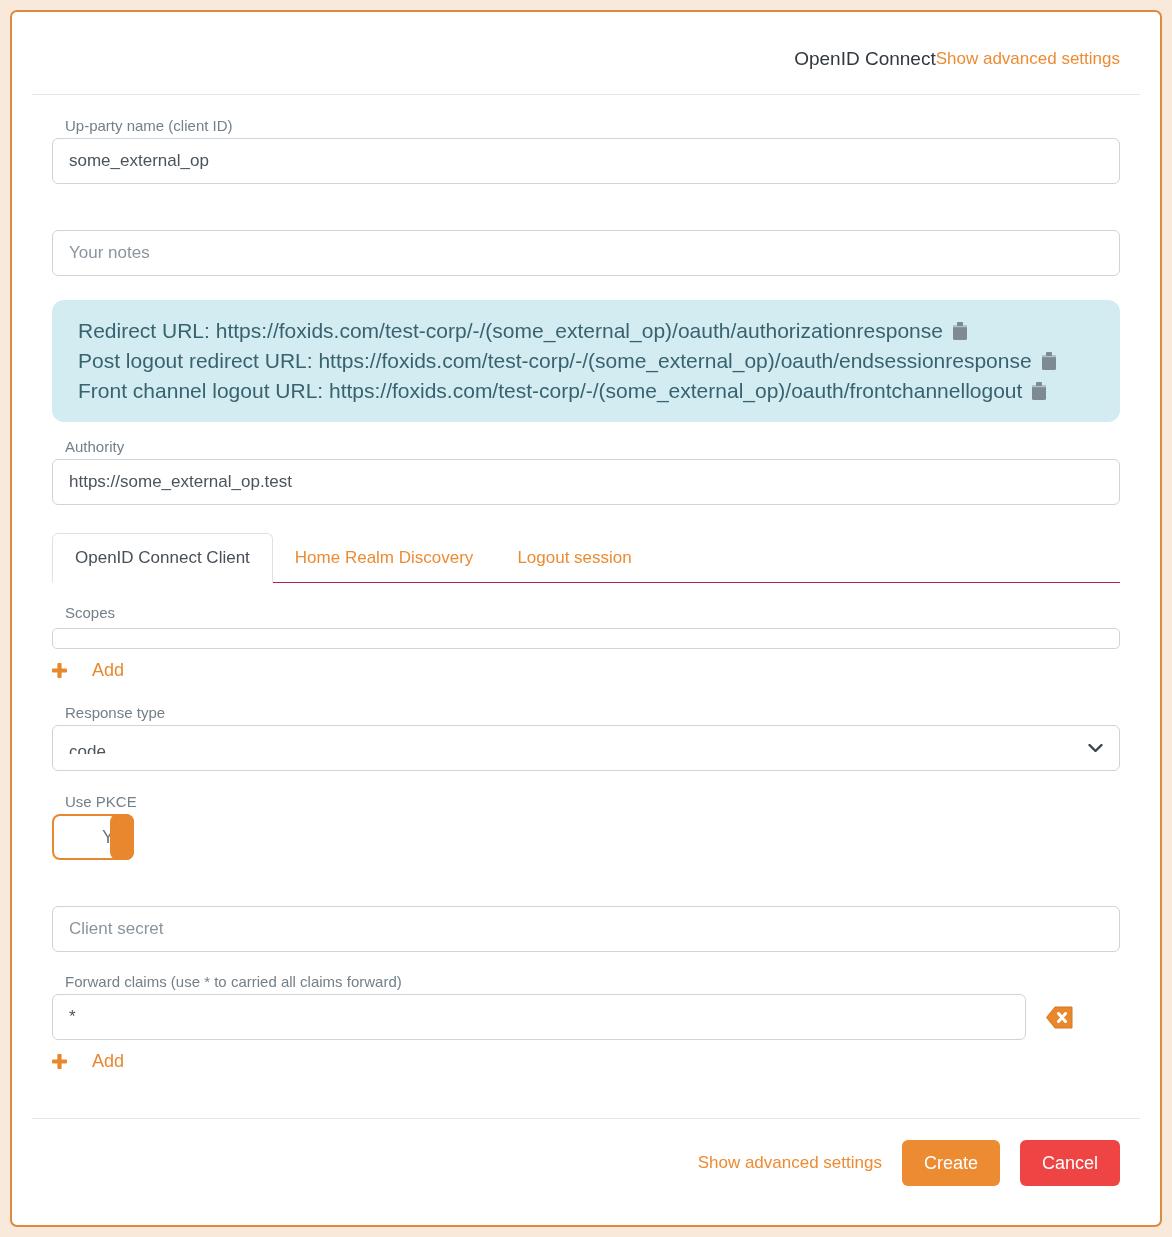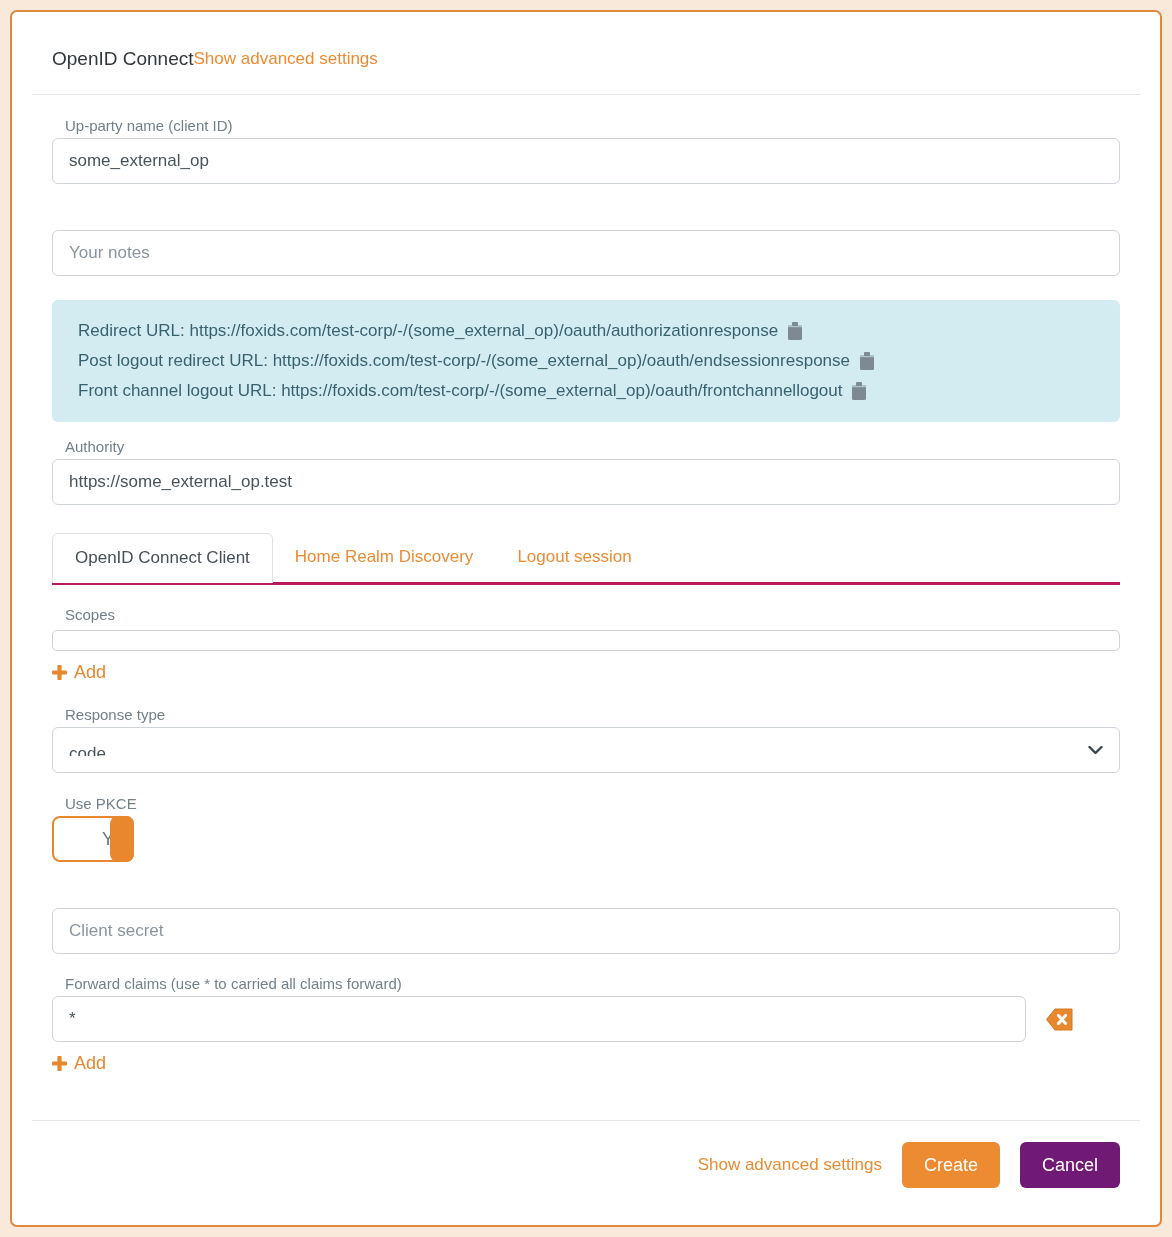--- a/index.html
+++ b/index.html
@@ -14,21 +14,21 @@
     inset: 10px;
     background: #ffffff;
     border: 2px solid #dd8a3f;
     border-radius: 7px;
     padding: 0 20px;
     overflow: hidden;
   }
   
   .header {
     display: flex;
-    justify-content: flex-start;
+    justify-content: flex-end;
     align-items: center;
     padding: 36px 20px 24px 20px;
   }
   .title { font-size: 19px; color: #32383e; }
   .link {
     color: #ED8B33;
     font-size: 17px;
     text-decoration: none;
     cursor: pointer;
   }
@@ -56,33 +56,34 @@
     background: #fff;
     outline: none;
   }
   .text-input::placeholder { color: #8b959e; opacity: 1; }
   .spacer-lg { height: 46px; }
 
   
   .info-box {
     margin-top: 24px;
     background: #d3ecf2;
-    border-radius: 6px;
+    border-radius: 12px;
     padding: 16px 26px;
     color: #39626f;
-    font-size: 17px;
+    font-size: 21px;
   }
   .info-line { line-height: 30px; display: flex; align-items: center; }
   .clipboard-icon { margin-left: 9px; display: inline-flex; cursor: pointer; }
 
   
   .tabs {
     margin-top: 28px;
     display: flex;
-    border-bottom: 3px solid #be185d;
+    border-bottom: 1px solid #be185d;
+    align-items: flex-end;
   }
   .tab {
     padding: 14px 22px;
     font-size: 17px;
     color: #ED8B33;
     cursor: pointer;
     margin-bottom: 0;
   }
   .tab.active {
     color: #474f57;
@@ -100,21 +101,21 @@
     border-radius: 5px;
     margin-top: 3px;
     padding: 0 10px;
     font-size: 13px;
     color: #4a545c;
     outline: none;
   }
   .add-link {
     display: inline-flex;
     align-items: center;
-    gap: 7px;
+    gap: 25px;
     margin-top: 11px;
     color: #e8872e;
     font-size: 18px;
     cursor: pointer;
   }
   .plus-icon { display: inline-flex; }
 
   
   .select-wrap { position: relative; }
   .select-input {
@@ -177,21 +178,21 @@
     height: 46px;
     padding: 0 22px;
     border: none;
     border-radius: 6px;
     font-size: 18px;
     color: #ffffff;
     cursor: pointer;
     font-family: "Liberation Sans", sans-serif;
   }
   .btn-create { background: #ED8B33; }
-  .btn-cancel { background: #701a75; }
+  .btn-cancel { background: #ef4444; }
 </style>
 </head>
 <body>
 
 <div class="card">
 
   <div class="header">
     <div class="title">OpenID Connect</div>
     <a class="link">Show advanced settings</a>
   </div>

